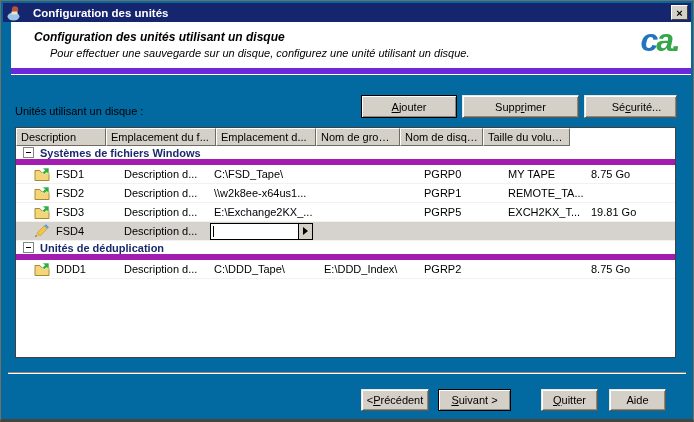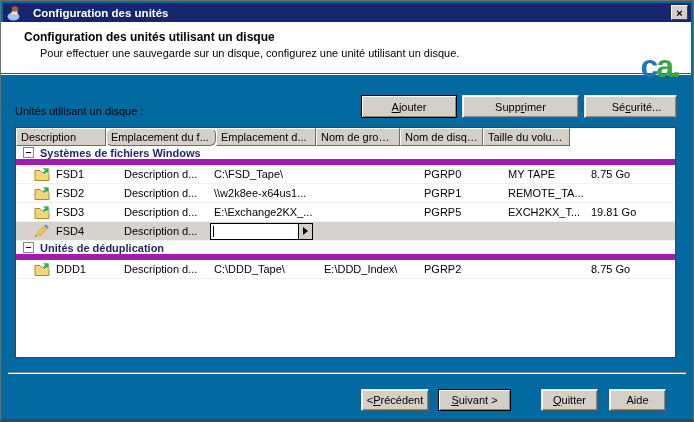--- a/index.html
+++ b/index.html
@@ -10,25 +10,25 @@
   
   .titlebar { position:absolute; left:2px; top:2px; right:2px; height:19px;
               background:#15256e; display:flex; align-items:center; padding:0 3px; }
   .titlebar .ttext { color:#fff; font-weight:bold; font-size:11.5px; margin-left:5px; }
   .close-btn { margin-left:auto; width:17px; height:15px; background:#d4d0c8;
                border:1px solid; border-color:#ffffff #404040 #404040 #ffffff;
                font-size:11px; font-weight:bold; color:#000; line-height:12px;
                display:flex; align-items:center; justify-content:center; cursor:default; }
 
   
-  .header-panel { position:absolute; left:0; right:2px; top:21px; height:52px; background:#fff;
-                  border-bottom:1px solid #6d28d9; box-shadow:0 1px 0 #ffffff; }
+  .header-panel { position:absolute; left:10px; right:2px; top:21px; height:52px; background:#fff;
+                  border-bottom:6px solid #6d28d9; box-shadow:0 1px 0 #ffffff;font-style:italic; }
   .hp-title { position:absolute; left:23px; top:8px; font-size:12px; font-weight:bold; color:#000; }
   .hp-sub   { position:absolute; left:39px; top:25px; font-size:11px; color:#000; }
-  .ca-logo  { position:absolute; right:12px; top:0px; font-size:32px; font-weight:bold; letter-spacing:-2px;margin-top:26px; }
+  .ca-logo  { position:absolute; right:12px; top:0px; font-size:32px; font-weight:bold; letter-spacing:-2px; }
   .ca-logo .c { color:#2374bc; }
   .ca-logo .a { color:#35a64a; }
   .ca-logo .dot { color:#35a64a; }
 
   
   .btn { position:absolute; background:#d4d0c8; font-size:11px; color:#000;
          display:flex; align-items:center; justify-content:center; white-space:nowrap;
          border:1px solid; border-color:#e9e7e1 #5a584f #5a584f #e9e7e1;
          box-shadow:inset 1px 1px 0 #ffffff, inset -1px -1px 0 #8a887d; cursor:default; }
   .btn.default { border:1px solid #000;
@@ -45,21 +45,21 @@
 
   .list-label { position:absolute; left:14px; top:104px; font-size:11px; color:#000; }
 
   
   .list { position:absolute; left:14px; top:126px; width:661px; height:231px;
           background:#fff; border:1px solid #404040; overflow:hidden; }
   .hrow { display:flex; height:18px; background:#fff; }
   .hcell { background:#d4d0c8; font-size:11px; color:#000; padding:2px 4px;
            white-space:nowrap; overflow:hidden; text-overflow:ellipsis;
            border:1px solid; border-color:#ffffff #6e6c62 #6e6c62 #ffffff; cursor:default; }
-  .c1{width:104px;} .c2{width:90px;} .c3{width:110px;border-radius:6px;} .c4{width:100px;}
+  .c1{width:104px;} .c2{width:90px;} .c3{width:110px;} .c4{width:100px;}
   .c5{width:84px;}  .c6{width:83px;} .c7{width:87px;}
   .hfill { flex:1; background:#fff; }
 
   .trow { display:flex; height:19px; align-items:center; font-size:11px; color:#000;
           border-bottom:1px solid #f2f1ed; }
   .trow .c { padding:0 4px 0 4px; white-space:nowrap; overflow:hidden; }
   .trow.selected { background:#d6d3ce; }
 
   .grow { display:flex; height:19px; align-items:center; font-size:11px;
           font-weight:bold; color:#1b2a6b; border-bottom:6px solid #a21caf; }

